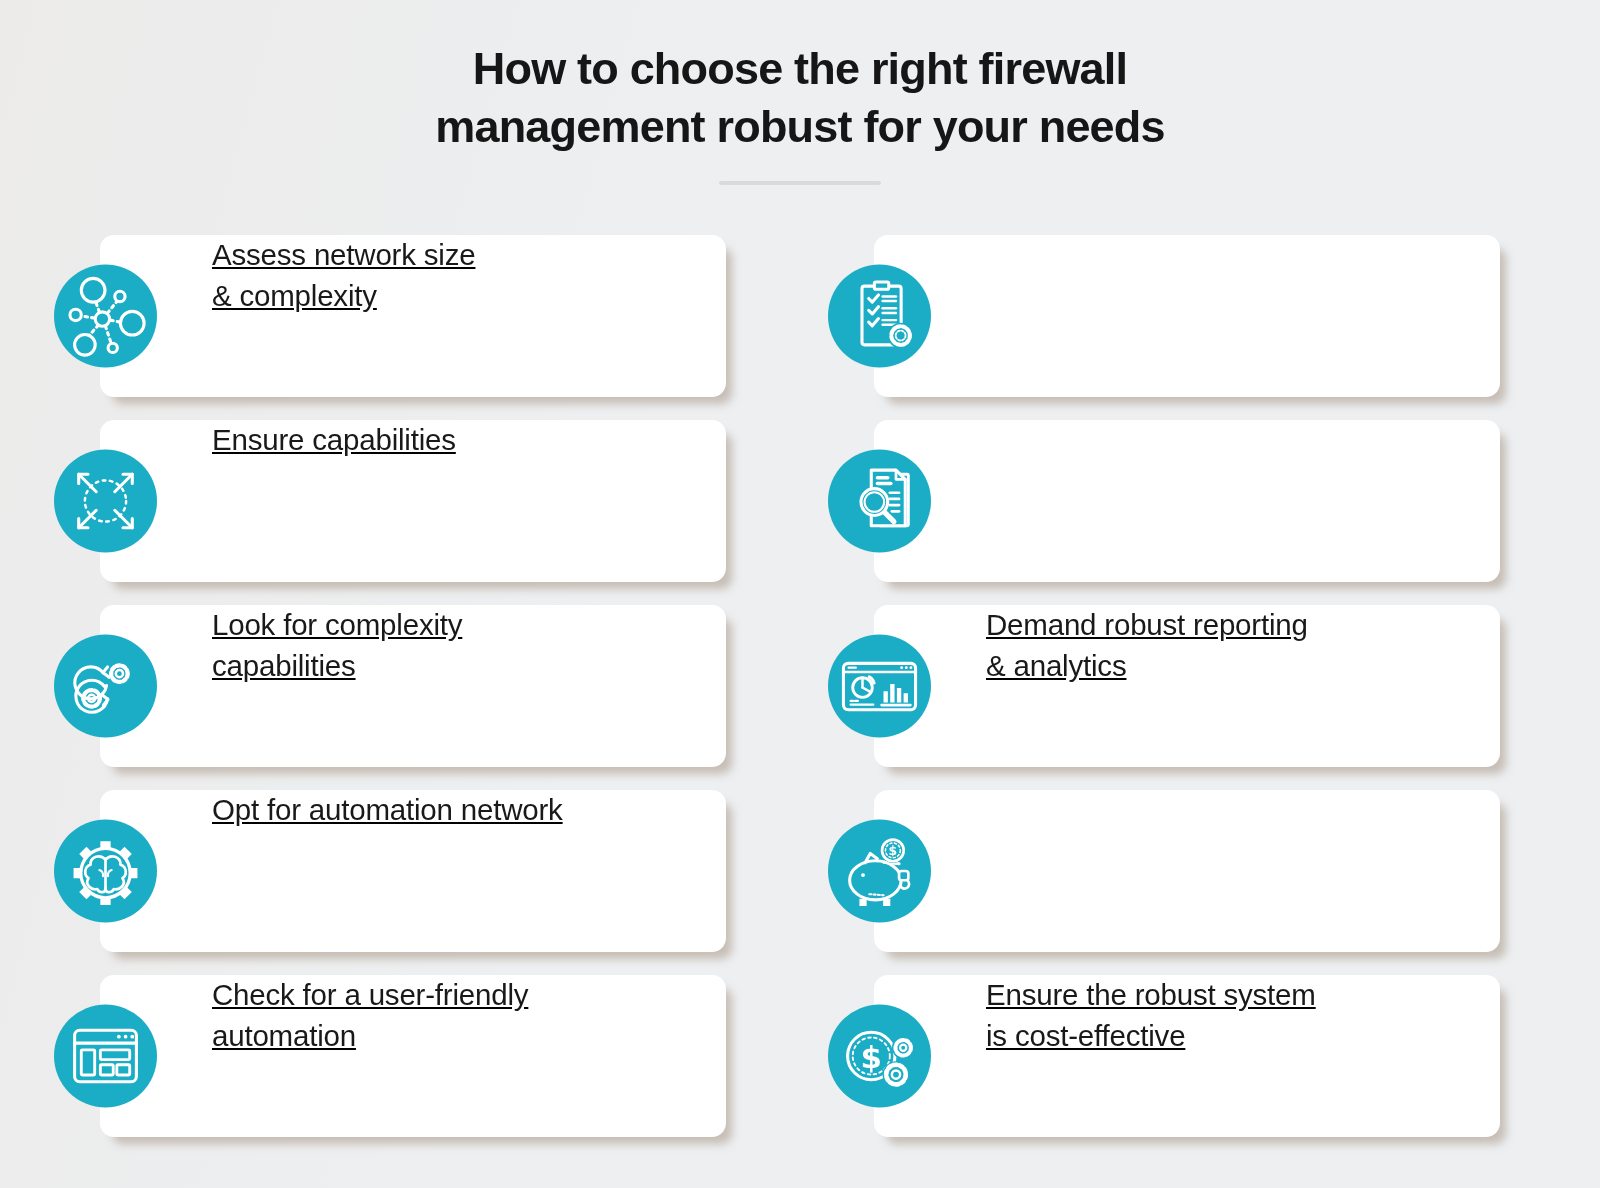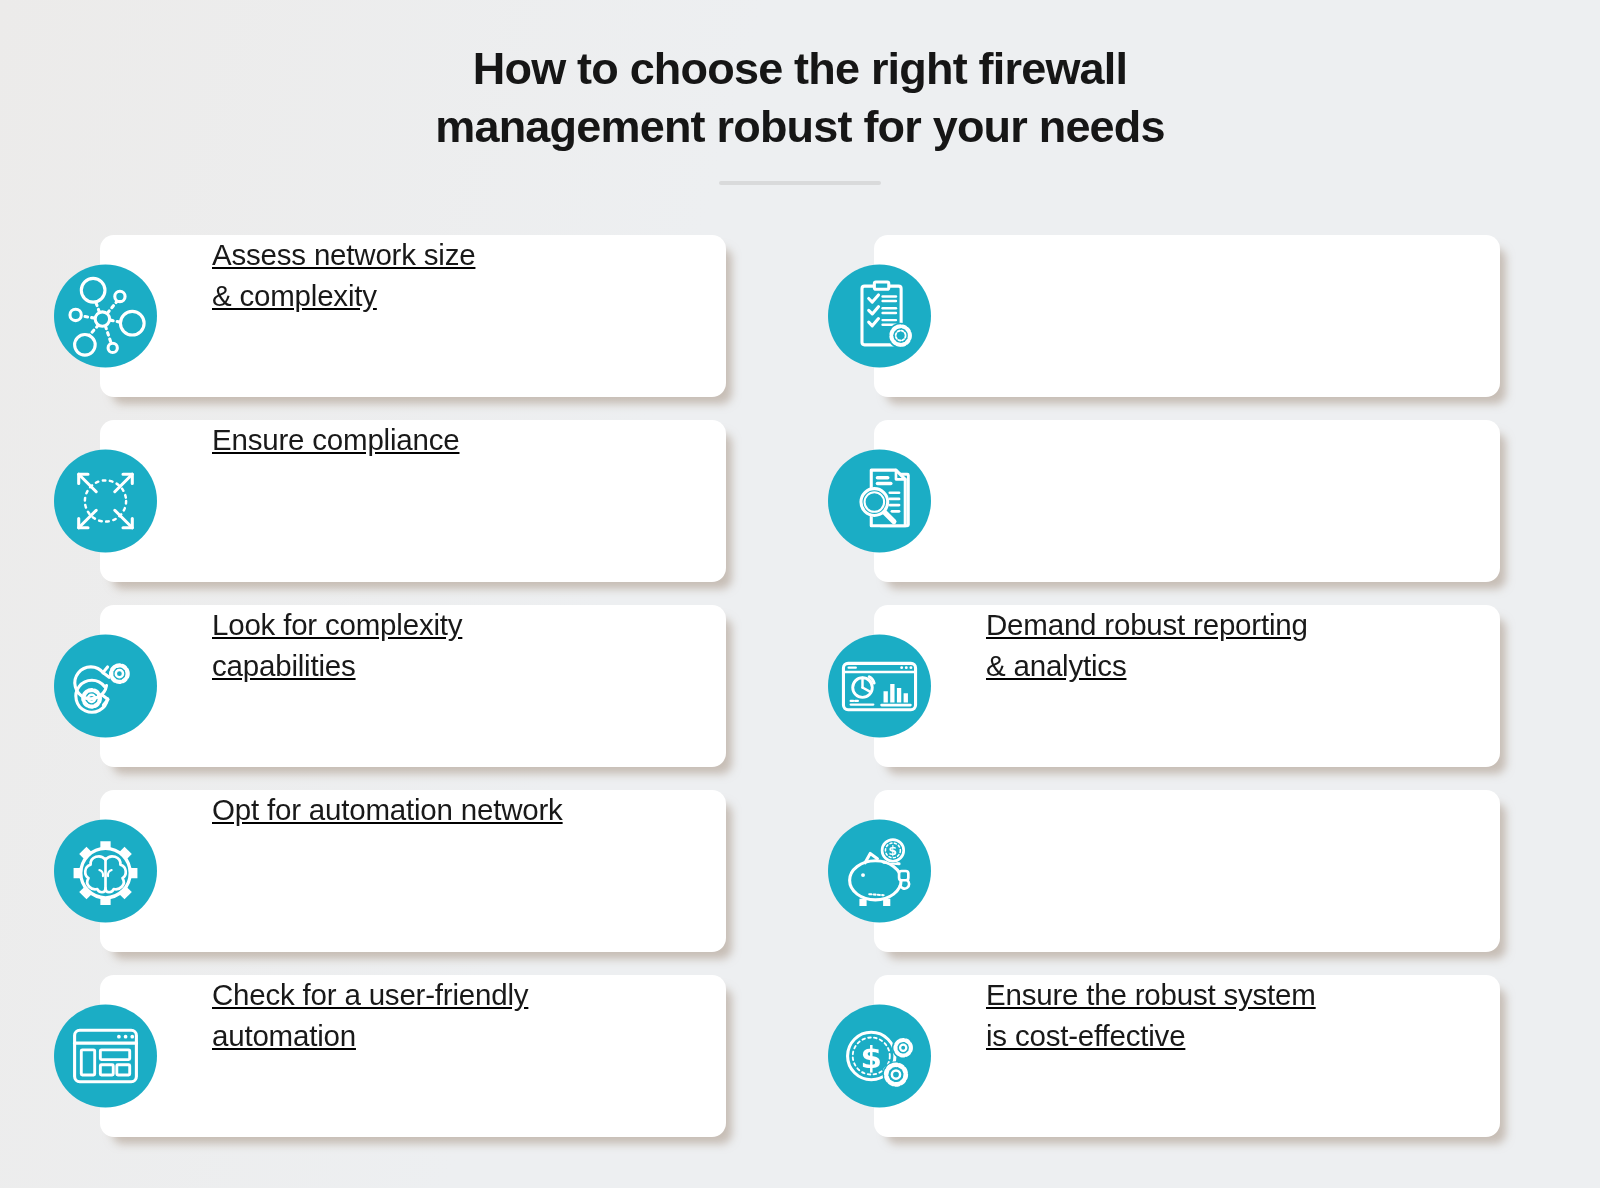--- a/index.html
+++ b/index.html
@@ -103,21 +103,21 @@
               <polyline points="24,33 24,24 33,24"></polyline>
   <line x1="59" y1="41" x2="76" y2="24"></line>
               <polyline points="67,24 76,24 76,33"></polyline>
   <line x1="41" y1="59" x2="24" y2="76"></line>
               <polyline points="24,67 24,76 33,76"></polyline>
   <line x1="59" y1="59" x2="76" y2="76"></line>
               <polyline points="67,76 76,76 76,67"></polyline>
             </g>
           </svg>
         </span>
-        <div class="card-label">Ensure compliance</div>
+        <div class="card-label">Ensure capabilities</div>
       </div>
       <div class="card">
         <span class="icon-circle">
           <svg viewBox="0 0 100 100">
             <g fill="none" stroke="#ffffff" stroke-width="3" stroke-linecap="round" stroke-linejoin="round">
   <rect x="50" y="24" width="28" height="50" rx="1" stroke-width="2.8"></rect>
   <path d="M42,20 h24 l9,9 v45 h-33 z" fill="#1badc5"></path>
   <path d="M66,20 v9 h9" stroke-width="2.6"></path>
   <line x1="48" y1="27.5" x2="58" y2="27.5" stroke-width="3.4"></line>
   <line x1="48" y1="33" x2="61" y2="33" stroke-width="3.4"></line>

